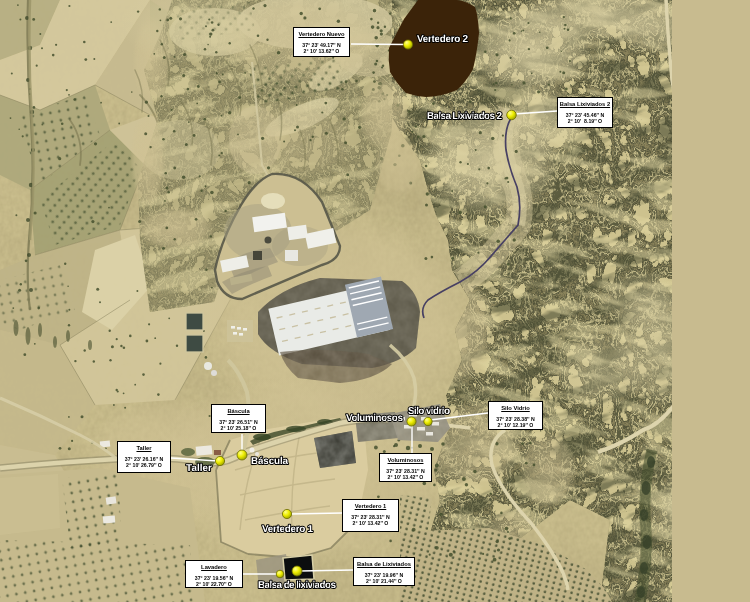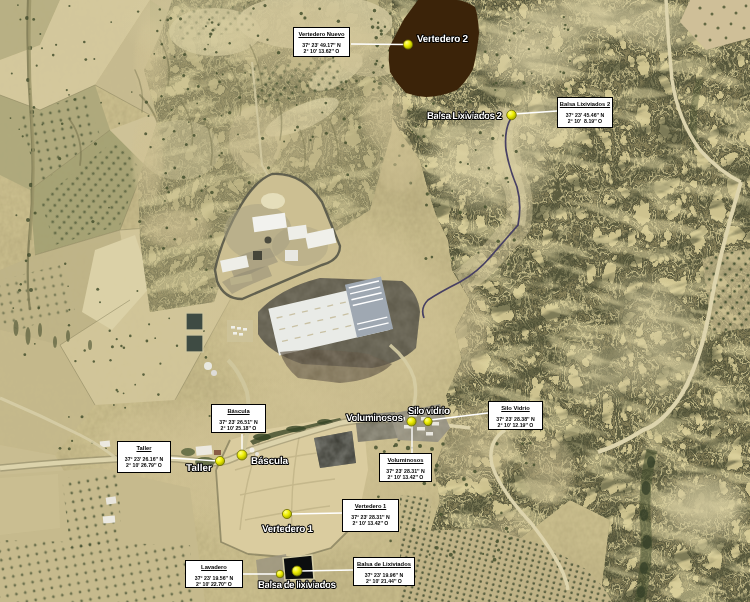--- a/index.html
+++ b/index.html
@@ -1,16 +1,16 @@
 <!DOCTYPE html>
 <html><head>
 <meta charset="utf-8">
 <style>
 html,body{margin:0;padding:0;background:#c8bb8f;}
-#map{position:relative;width:750px;height:602px;overflow:hidden;font-family:"Liberation Sans", sans-serif;}
+#map{position:relative;width:672px;height:602px;overflow:hidden;font-family:"Liberation Sans", sans-serif;}
 #map svg{position:absolute;left:0;top:0;}
 text{text-rendering:geometricPrecision;-webkit-font-smoothing:antialiased;}
 .box{position:absolute;background:#fff;border:1px solid #000;color:#000;text-align:center;font-family:"Liberation Sans", sans-serif;box-sizing:border-box;}
 .box .t{font-weight:bold;font-size:5.8px;text-decoration:underline;margin-top:2.5px;}
 .box .c{font-weight:bold;font-size:5.2px;line-height:6.8px;margin-top:5px;}
 </style>
 </head>
 <body>
 <div id="map">
 <svg width="750" height="602" viewBox="0 0 750 602" xmlns="http://www.w3.org/2000/svg">

